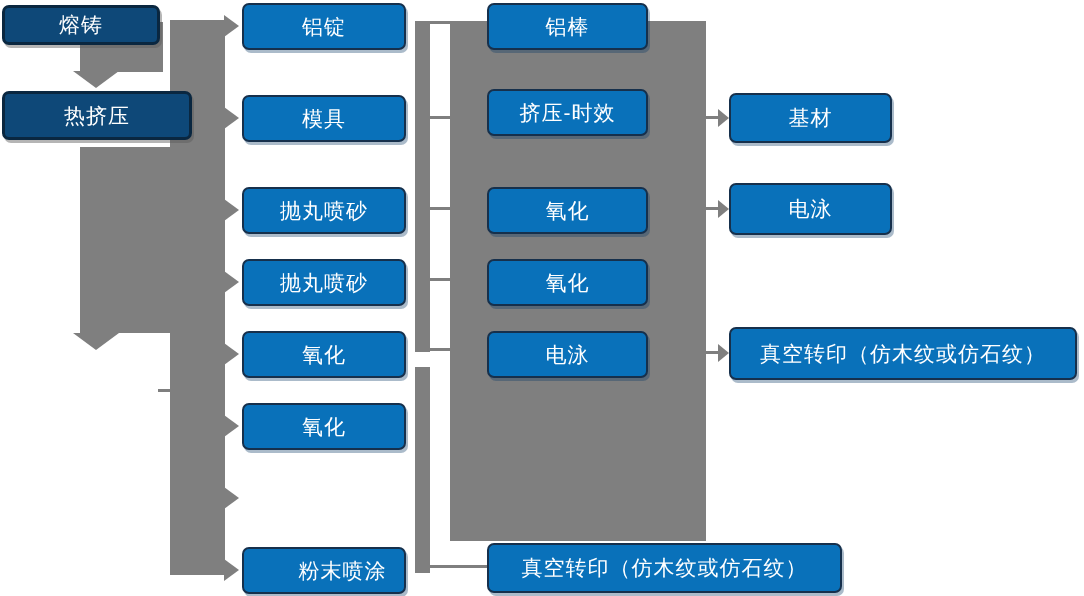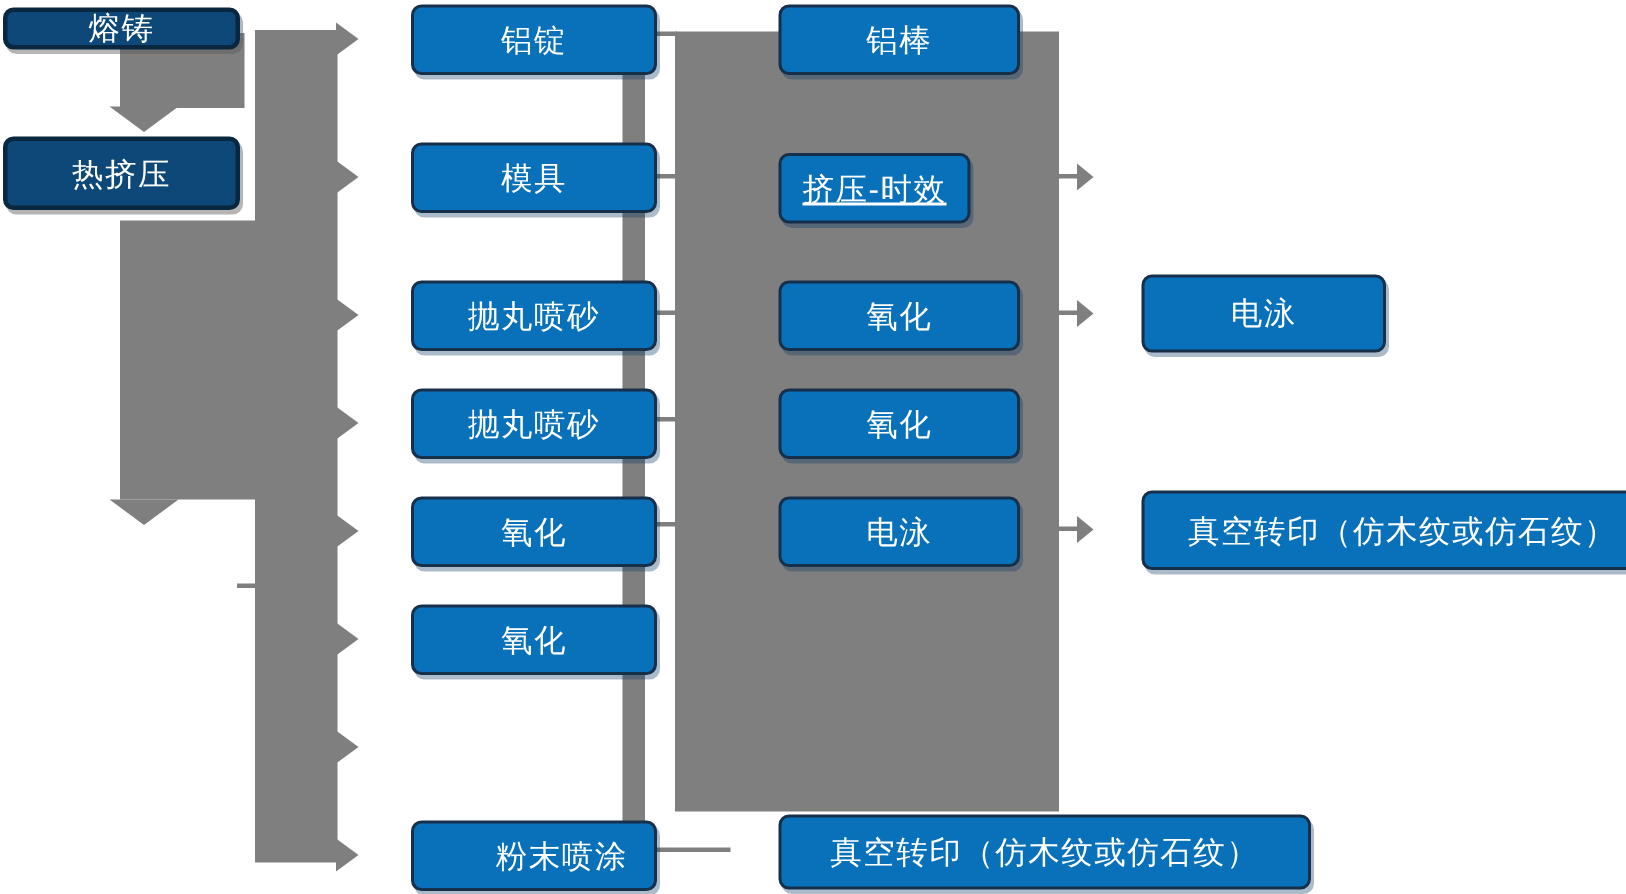--- a/index.html
+++ b/index.html
@@ -13,21 +13,20 @@
     font-family:"Liberation Sans",sans-serif;overflow:hidden;
   }
   .box{
     position:absolute;display:flex;align-items:center;justify-content:center;
     color:var(--text);font-size:21px;letter-spacing:1px;white-space:nowrap;
     border-radius:7px;box-sizing:border-box;z-index:3;
   }
   .proc{
     background:var(--node-fill);border:2.5px solid var(--node-border);
     box-shadow:2px 3px 0 rgba(13,59,102,0.35);
-    margin-left:32px;
   }
   .stage{
     background:var(--stage-fill);border:3px solid var(--stage-border);
     box-shadow:2px 3px 0 rgba(90,90,90,0.45);
   }
   .gray{position:absolute;background:var(--gray);z-index:1;}
   .panel{position:absolute;background:var(--gray);z-index:0;}
   .tri{position:absolute;width:0;height:0;z-index:1;}
   .tri.right{border-top:11px solid transparent;border-bottom:11px solid transparent;border-left:15px solid var(--gray);}
   .tri.right-sm{border-top:9px solid transparent;border-bottom:9px solid transparent;border-left:11px solid var(--gray);}
@@ -65,34 +64,35 @@
   <div class="gray" style="left:430px;top:348px;width:21px;height:3px;"></div>
   <div class="gray" style="left:430px;top:565px;width:57px;height:3px;"></div>
 
   <div class="gray" style="left:706px;top:116px;width:12px;height:3px;"></div>
   <div class="tri right-sm" style="left:718px;top:109px;"></div>
   <div class="gray" style="left:706px;top:207px;width:12px;height:3px;"></div>
   <div class="tri right-sm" style="left:718px;top:200px;"></div>
   <div class="gray" style="left:706px;top:351px;width:12px;height:3px;"></div>
   <div class="tri right-sm" style="left:718px;top:344px;"></div>
 
-  <div class="box stage" style="left:2px;top:5px;width:158px;height:28px;">熔铸</div>
-  <div class="box stage" style="left:2px;top:91px;width:158px;height:49px;font-family:Liberation Mono, monospace;">热挤压</div>
+  <div class="box stage" style="left:2px;top:5px;width:158px;height:40px;">熔铸</div>
+  <div class="box stage" style="left:2px;top:91px;width:190px;height:49px;font-family:Liberation Mono, monospace;">热挤压</div>
 
   <div class="box proc" style="left:242px;top:3px;width:164px;height:47px;">铝锭</div>
   <div class="box proc" style="left:242px;top:95px;width:164px;height:47px;text-align:center;">模具</div>
   <div class="box proc" style="left:242px;top:187px;width:164px;height:47px;">抛丸喷砂</div>
   <div class="box proc" style="left:242px;top:259px;width:164px;height:47px;">抛丸喷砂</div>
   <div class="box proc" style="left:242px;top:331px;width:164px;height:47px;">氧化</div>
   <div class="box proc" style="left:242px;top:403px;width:164px;height:47px;">氧化</div>
   <div class="box proc" style="left:242px;top:547px;width:164px;height:47px;padding-left:37px;">粉末喷涂</div>
 
   <div class="box proc" style="left:487px;top:3px;width:161px;height:47px;text-align:right;">铝棒</div>
-  <div class="box proc" style="left:487px;top:102px;width:128px;height:47px;text-decoration:underline;">挤压-时效</div>
+  <div class="box proc" style="left:487px;top:89px;width:161px;height:47px;">挤压-时效</div>
   <div class="box proc" style="left:487px;top:187px;width:161px;height:47px;">氧化</div>
   <div class="box proc" style="left:487px;top:259px;width:161px;height:47px;">氧化</div>
   <div class="box proc" style="left:487px;top:331px;width:161px;height:47px;">电泳</div>
   <div class="box proc" style="left:487px;top:543px;width:355px;height:50px;">真空转印（仿木纹或仿石纹）</div>
 
+  <div class="box proc" style="left:729px;top:93px;width:163px;height:50px;">基材</div>
   <div class="box proc" style="left:729px;top:183px;width:163px;height:52px;">电泳</div>
   <div class="box proc" style="left:729px;top:327px;width:348px;height:53px;">真空转印（仿木纹或仿石纹）</div>
 
 </div>
 
 </body></html>

